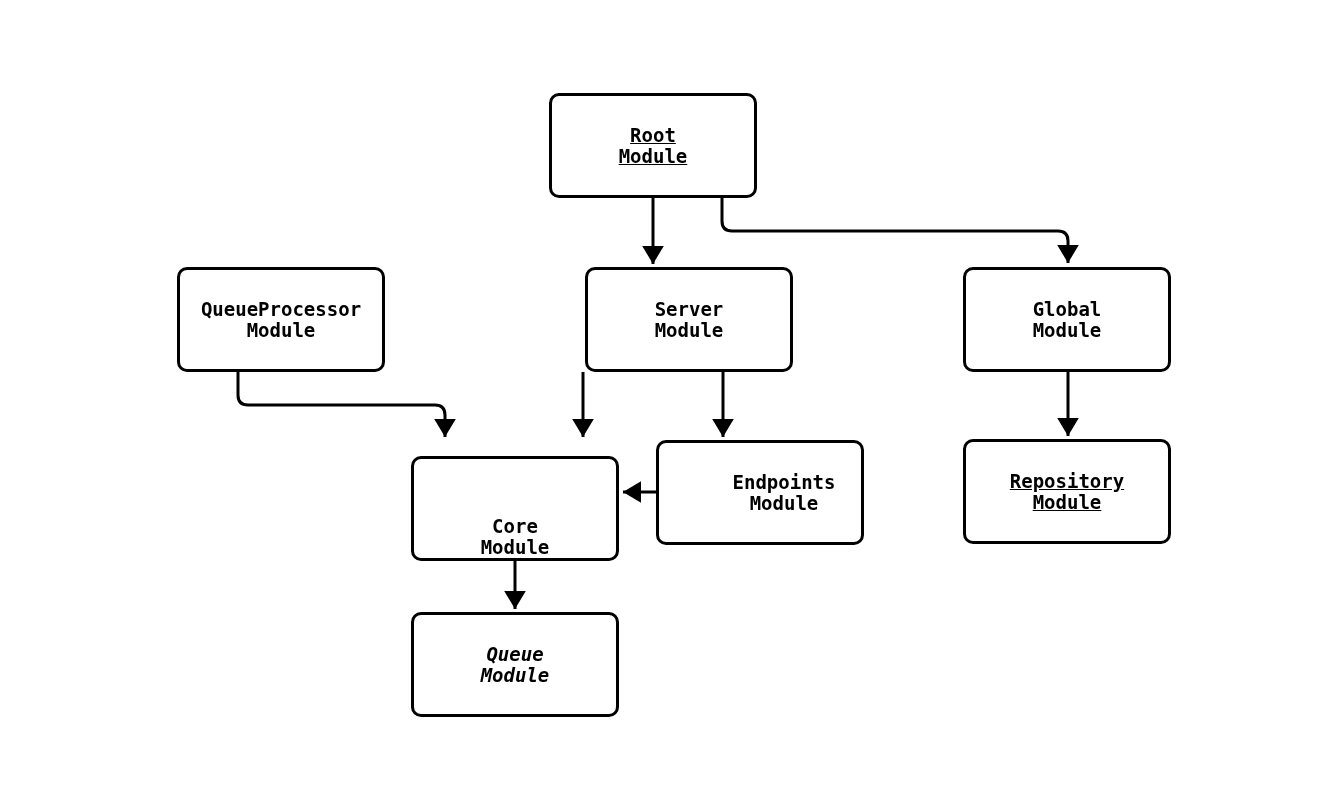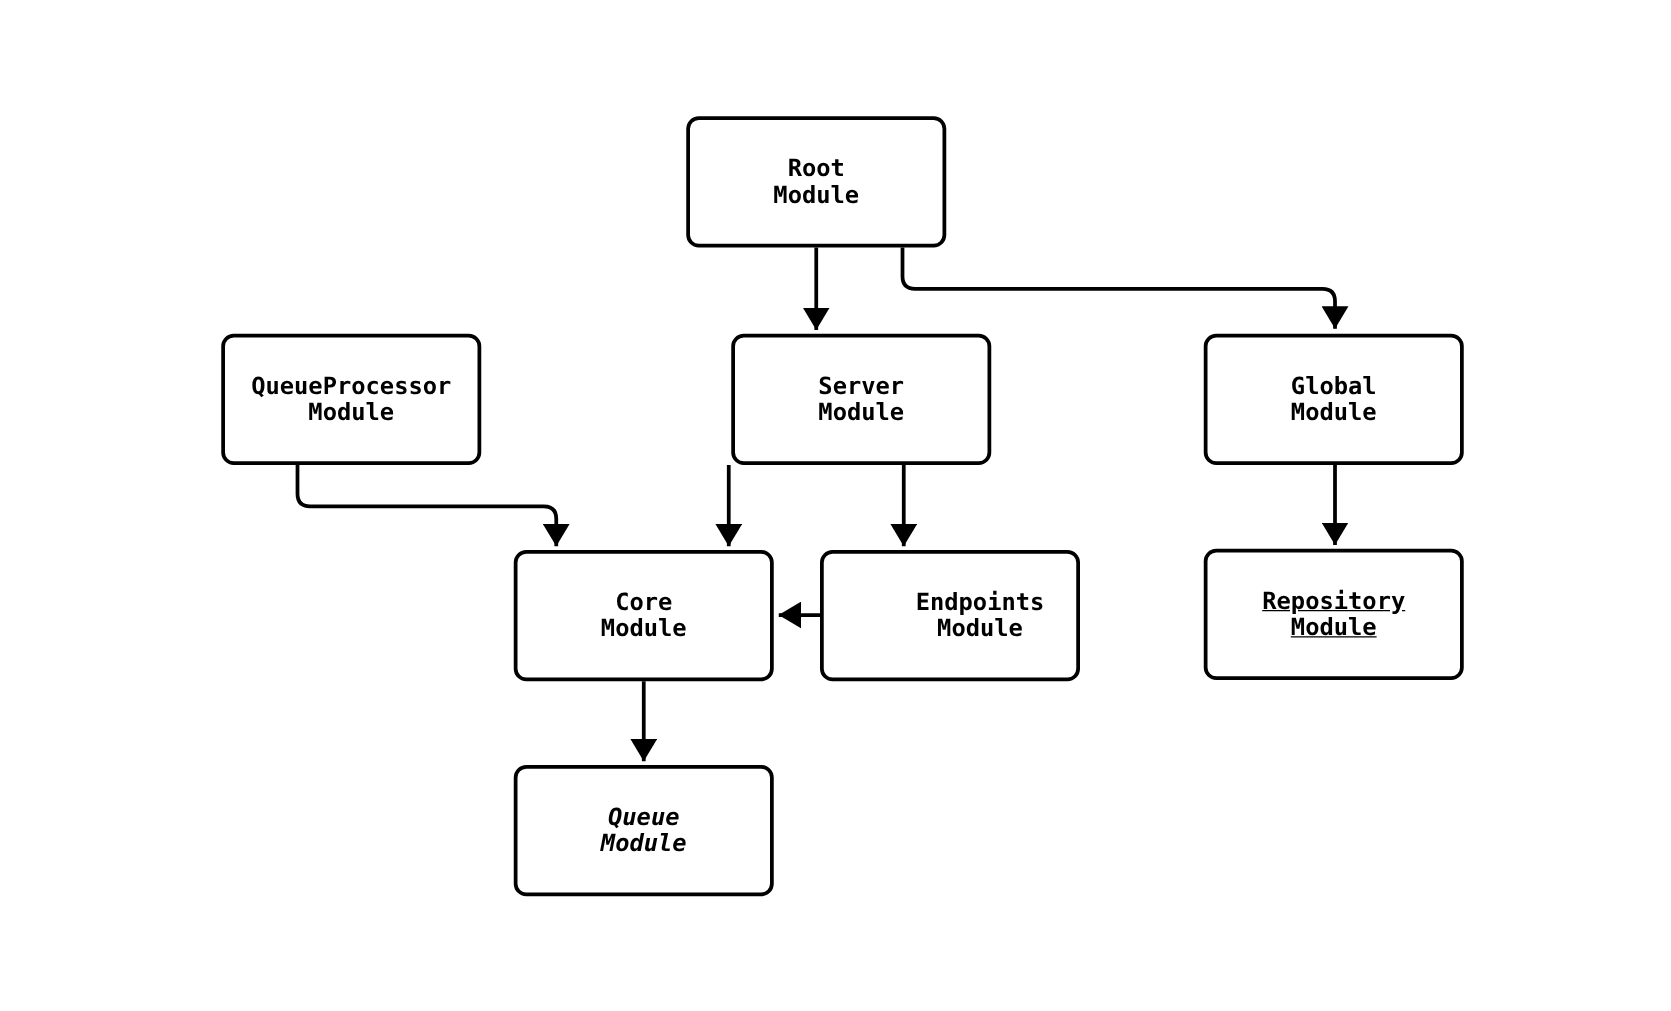--- a/index.html
+++ b/index.html
@@ -33,25 +33,25 @@
     display: flex;
     flex-direction: column;
     align-items: center;
     justify-content: center;
     text-align: center;
     font-weight: bold;
     font-size: 19px;
     line-height: 21px;
     color: var(--stroke, #000000);
   }
-  .n-root          { left: 549px; top: 93px;  }
+  .n-root          { left: 549px; top: 93px; text-decoration: underline;  }
   .n-queueproc     { left: 133px; top: 267px; margin-left: 44px; }
   .n-server        { left: 549px; top: 267px; margin-left: 36px; }
   .n-global        { left: 963px; top: 267px; text-align: right; }
-  .n-core          { left: 411px; top: 440px; }
+  .n-core          { left: 411px; top: 456px; justify-content: flex-end; }
   .n-endpoints     { left: 656px; top: 440px; padding-left: 48px; }
   .n-repository    { left: 963px; top: 439px; text-decoration: underline; }
   .n-queue         { left: 411px; top: 612px; font-style: italic; }
 </style>
 </head>
 <body>
 
 <div class="canvas">
 
   <svg class="edges" width="1337" height="809" viewBox="0 0 1337 809" aria-hidden="true">

